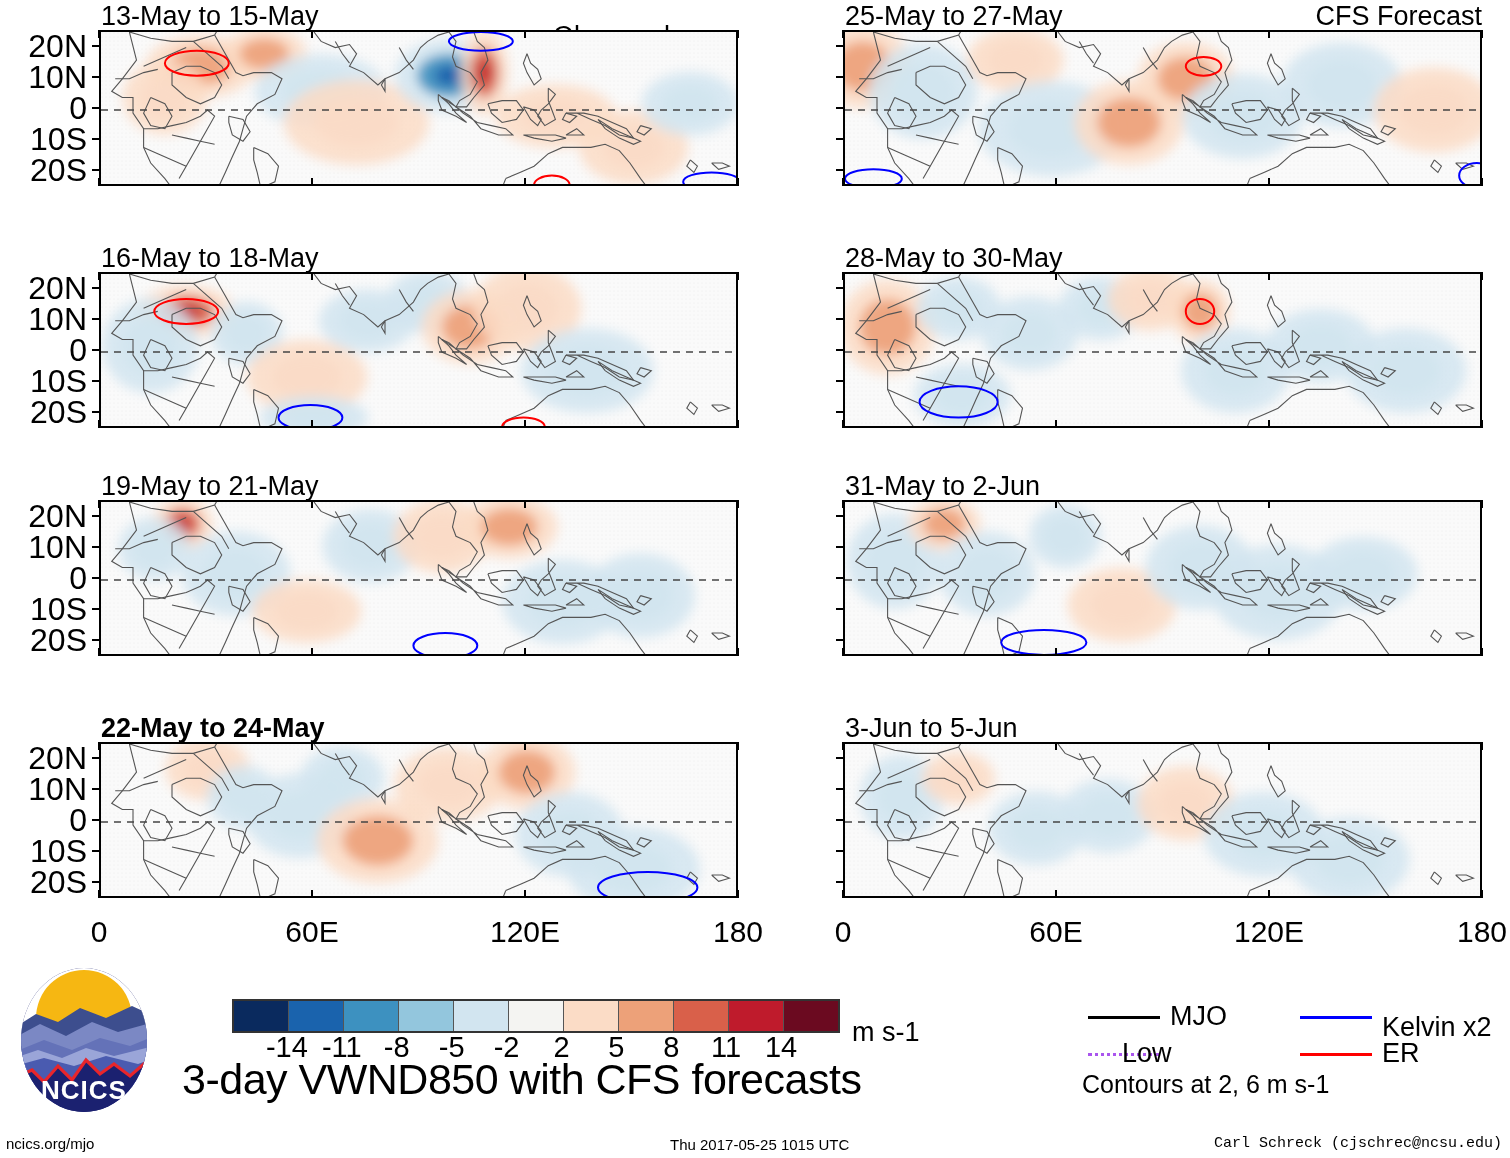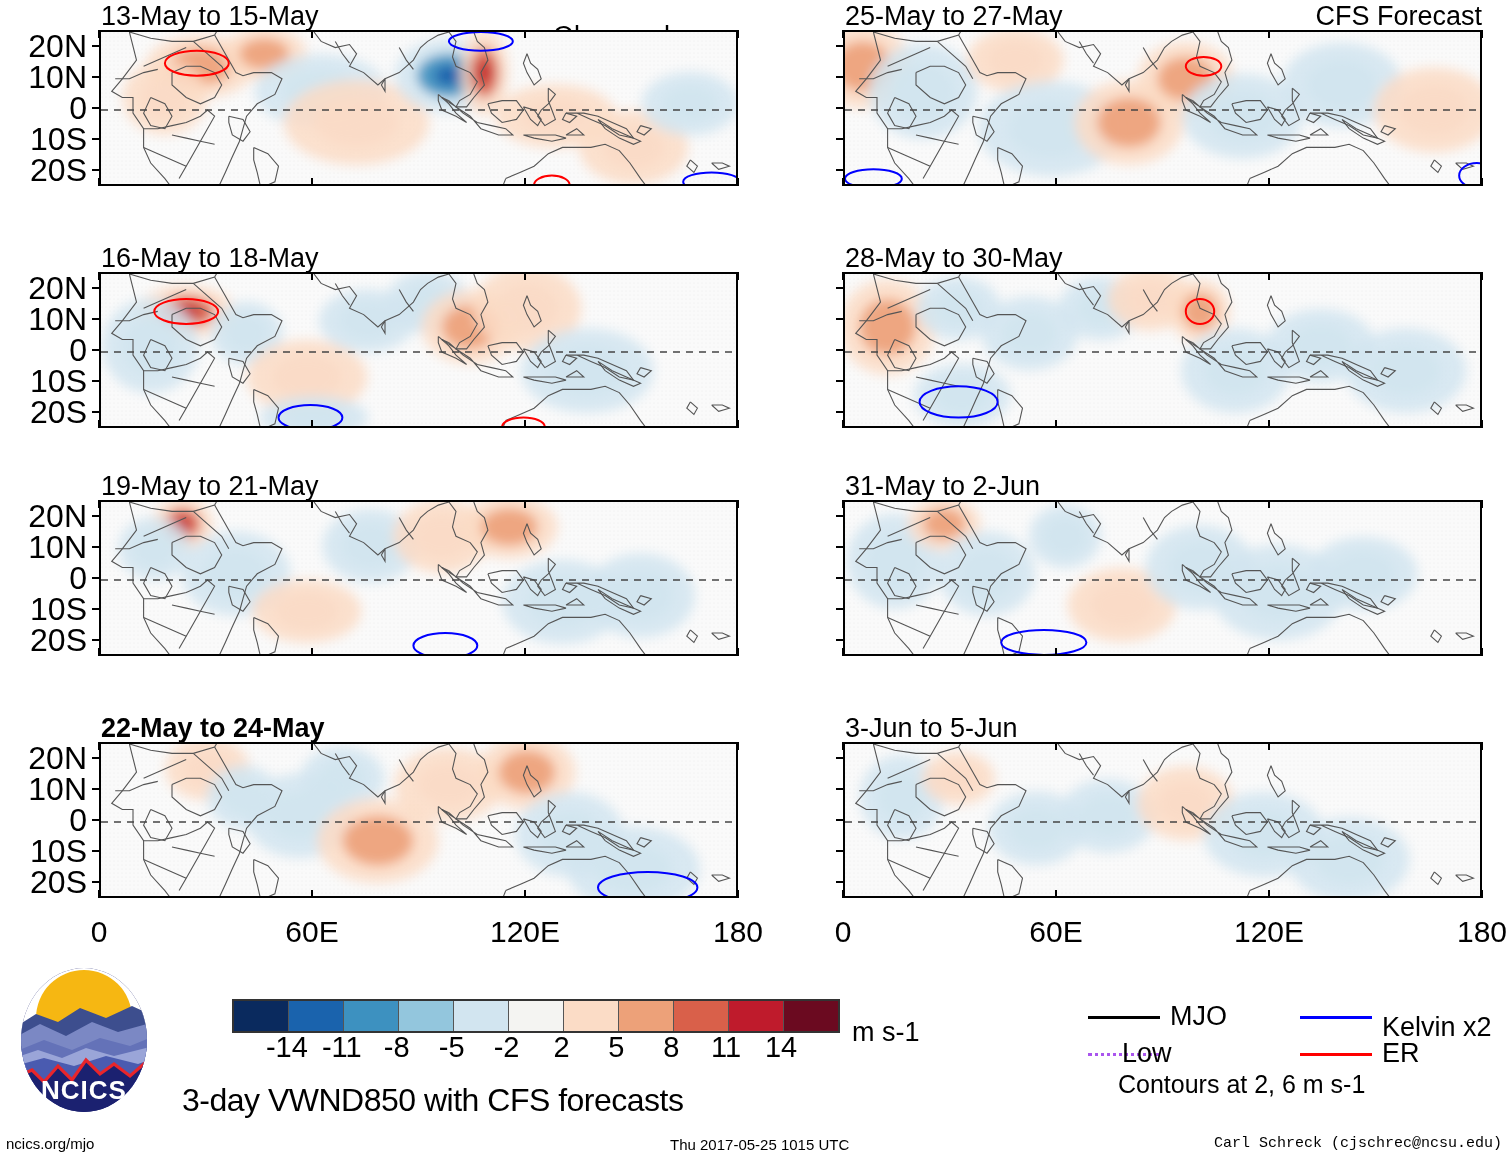--- a/index.html
+++ b/index.html
@@ -10,21 +10,21 @@
   .map-frame{position:absolute;border:2.5px solid #000;box-sizing:border-box;background:#fbfbfb;overflow:hidden;}
   .map-svg{position:absolute;left:0;top:0;}
   .ylab{position:absolute;font-size:32px;line-height:28px;text-align:right;white-space:nowrap;}
   .xlab{position:absolute;font-size:30px;line-height:30px;text-align:center;white-space:nowrap;}
   .tick-h{position:absolute;background:#000;width:2px;}
   .tick-v{position:absolute;background:#000;height:2px;}
   .cbar{position:absolute;display:flex;border:2px solid #333;box-sizing:content-box;}
   .cbar div{height:100%;}
   .cbar-lab{position:absolute;font-size:29px;line-height:29px;text-align:center;white-space:nowrap;}
   .units{position:absolute;font-size:27px;line-height:27px;white-space:nowrap;}
-  .big-title{position:absolute;font-size:32px;line-height:45px;white-space:nowrap;letter-spacing:-0.5px;margin-top:21px;}
+  .big-title{position:absolute;font-size:43px;line-height:45px;white-space:nowrap;letter-spacing:-0.5px;}
   .legend-line{position:absolute;height:3px;}
   .legend-lab{position:absolute;font-size:27px;line-height:27px;white-space:nowrap;}
   .contour-note{position:absolute;font-size:25px;line-height:25px;white-space:nowrap;}
   .foot{position:absolute;font-size:15px;line-height:15px;white-space:nowrap;}
   .logo{position:absolute;}
 </style>
 </head>
 <body>
 
 <div id="figure-root"></div>
@@ -84,21 +84,21 @@
 <div id="legend-root">
     <div class="legend-line" style="left: 1088px; top: 1016px; width: 72px; background: rgb(0, 0, 0);"></div>
     <div class="legend-lab" style="left: 1170px; top: 1003px;">MJO</div>
     <div class="legend-line" style="left: 1300px; top: 1016px; width: 72px; background: rgb(0, 0, 255);"></div>
     <div class="legend-lab" style="left: 1382px; top: 1003px; margin-top: 11px;">Kelvin x2</div>
     <div class="legend-line" style="left: 1088px; top: 1053px; width: 72px; background: none; border-top: 3px dotted rgb(170, 85, 238); height: 0px;"></div>
     <div class="legend-lab" style="left: 1122px; top: 1040px;">Low</div>
     <div class="legend-line" style="left: 1300px; top: 1053px; width: 72px; background: rgb(255, 0, 0);"></div>
     <div class="legend-lab" style="left: 1382px; top: 1040px;">ER</div>
   </div>
-<div class="contour-note" style="left:1082px;top:1072px;margin-left:36px;">Contours at 2, 6 m s-1</div>
+<div class="contour-note" style="left:1082px;top:1072px;">Contours at 2, 6 m s-1</div>
 
 <div class="foot" style="left:6px;top:1136px;">ncics.org/mjo</div>
 <div class="foot" style="left:670px;top:1137px;">Thu 2017-05-25 1015 UTC</div>
 <div class="foot" style="right:8px;top:1136px;font-family:Liberation Mono, monospace;">Carl Schreck (cjschrec@ncsu.edu)</div>
 
 <div class="panel-title" style="left: 101px; top: 3px;">13-May to 15-May</div>
 <div class="panel-corner" style="left: 553px; top: 3px; width: 185px; text-align: left; margin-top: 20px;">Observed</div>
 <div class="map-frame" style="left: 99px; top: 30px; width: 639px; height: 156px;">
     <svg class="map-svg" width="639" height="156">
       <defs>

